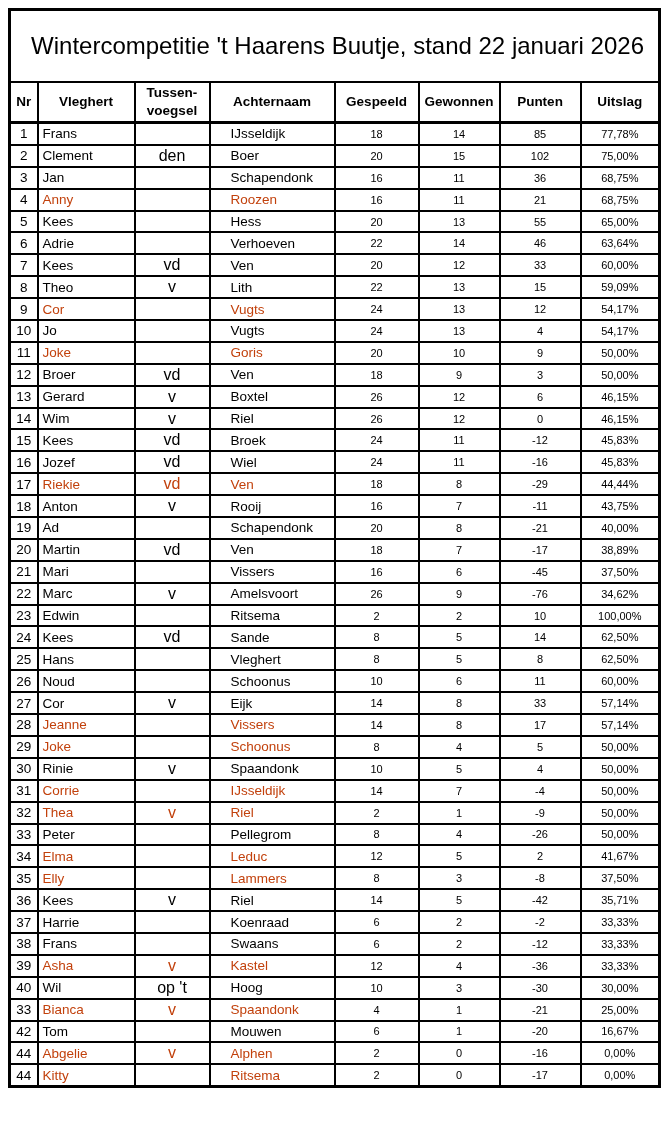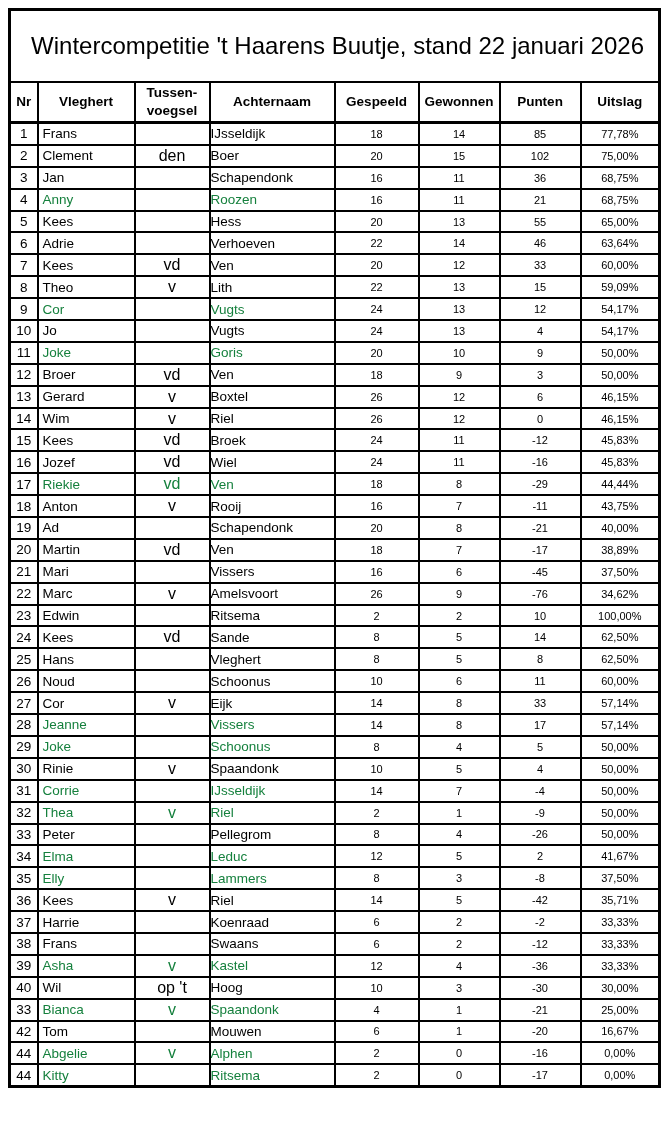--- a/index.html
+++ b/index.html
@@ -44,23 +44,23 @@
     text-align: center;
     white-space: normal;
     line-height: 1.3;
     border-bottom: 3px solid #000000;
     word-wrap: break-word;
   }
   tbody td { height: 19.9px; }
   .c-nr  { text-align: center; font-size: 13.5px; }
   .c-vn  { text-align: left; padding-left: 4px; font-size: 13.5px; }
   .c-tv  { text-align: center; font-size: 16px; }
-  .c-an  { text-align: left; padding-left: 0; font-size: 13.5px; }
+  .c-an  { text-align: left; padding-left: 20px; font-size: 13.5px; }
   .c-num { text-align: center; font-size: 11px; }
-  tr.red .c-vn, tr.red .c-tv, tr.red .c-an { color: #15803d; }
+  tr.red .c-vn, tr.red .c-tv, tr.red .c-an { color: #c2410c; }
 </style>
 </head>
 <body>
 
 <div class="sheet">
   <table>
     <colgroup>
       <col style="width:28px">
       <col style="width:97px">
       <col style="width:75px">

